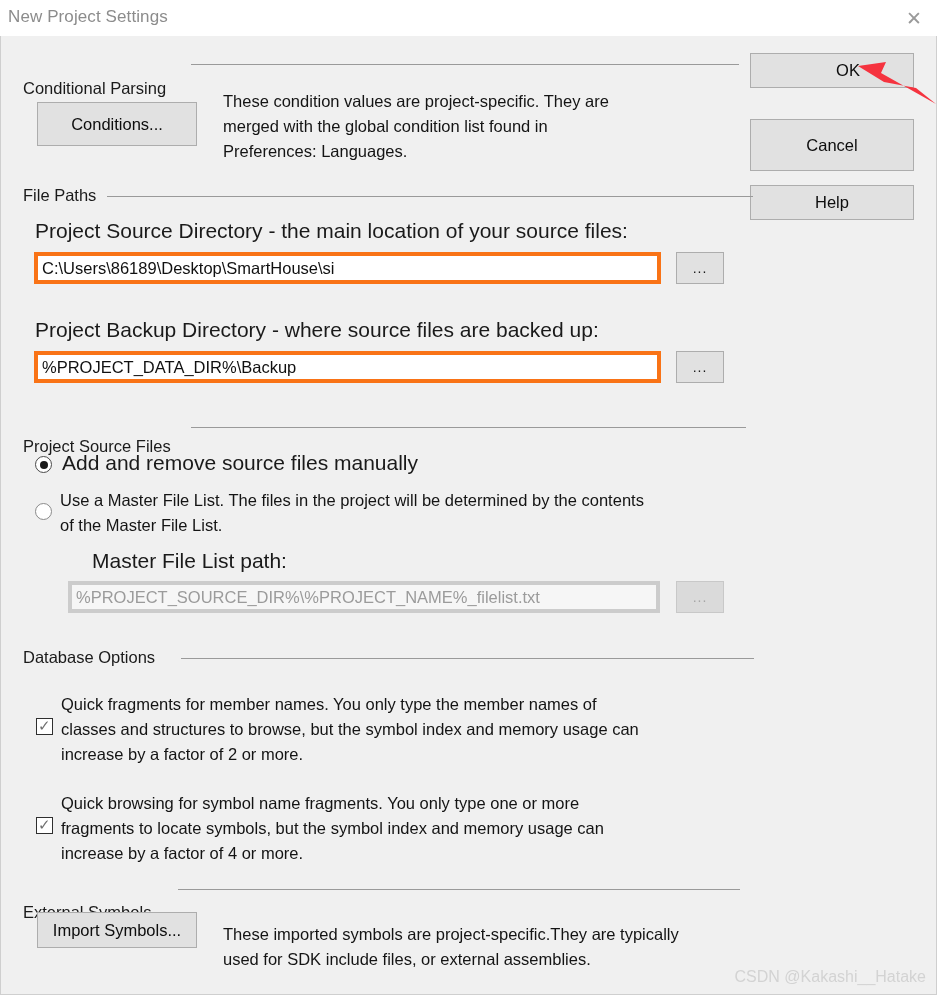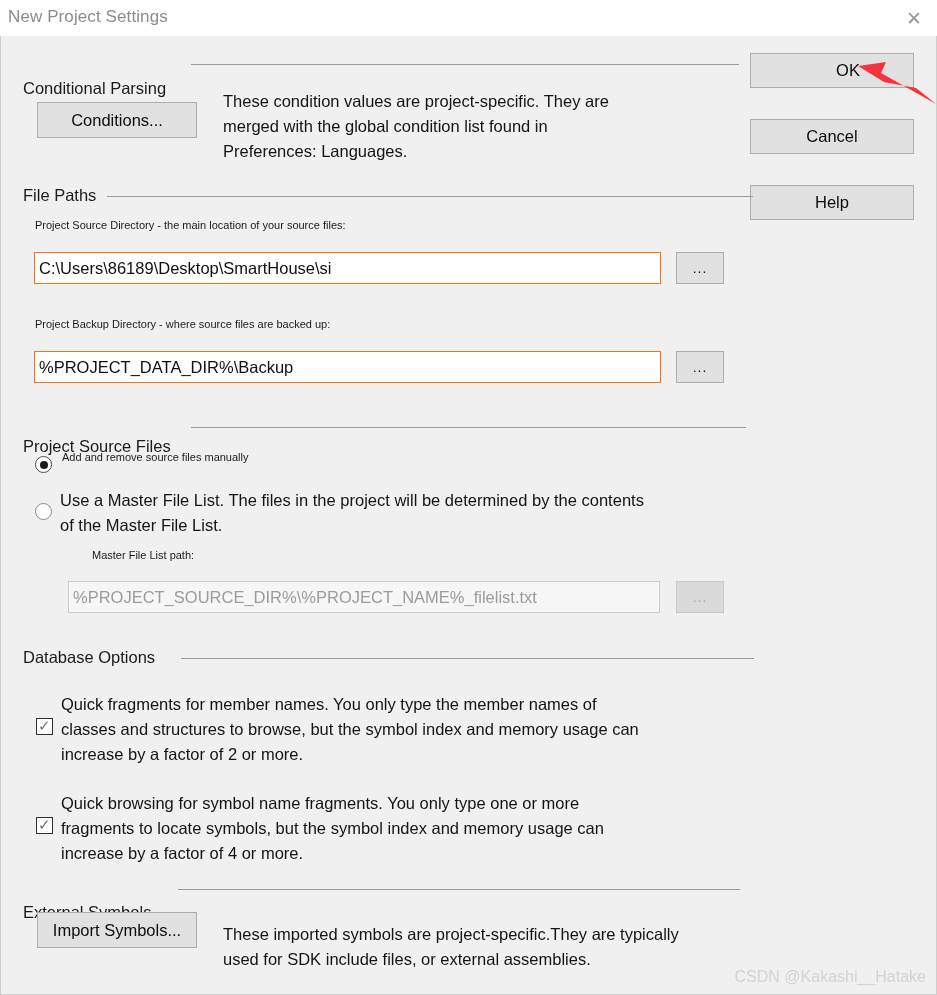--- a/index.html
+++ b/index.html
@@ -78,21 +78,21 @@
   }
   .group-line {
     position: absolute;
     height: 1px;
     background: #9a9a9a;
   }
 
   
   .label {
     position: absolute;
-    font-size: 11px;
+    font-size: 21px;
     color: #1a1a1a;
     white-space: nowrap;
   }
   .desc {
     position: absolute;
     font-size: 16.5px;
     color: #141414;
     line-height: 25px;
   }
 
@@ -119,21 +119,21 @@
   .btn.ellipsis.disabled {
     color: #a6a6a6;
     background: #dadada;
     border-color: #c8c8c8;
   }
 
   
   .textbox {
     position: absolute;
     background: #ffffff;
-    border: 1px solid #f97316;
+    border: 4px solid #f97316;
     box-sizing: border-box;
     font-family: "Liberation Sans", sans-serif;
     font-size: 16.5px;
     color: #101010;
     padding: 0 4px;
     line-height: 30px;
     outline: none;
   }
   .textbox.disabled {
     background: #f6f6f6;
@@ -213,27 +213,27 @@
   <div class="titlebar">
     <div class="titlebar-text">New Project Settings</div>
     <div class="close-btn">
       <span class="close-glyph">✕</span>
     </div>
   </div>
 
   <div class="client">
 
     <button class="btn" style="left:749px; top:17px; width:164px; height:35px;padding-left:32px;">OK</button>
-    <button class="btn" style="left:749px; top:83px; width:164px; height:35px;">Cancel</button>
+    <button class="btn" style="left:749px; top:83px; width:164px; height:52px;">Cancel</button>
     <button class="btn" style="left:749px; top:149px; width:164px; height:35px;">Help</button>
 
     <div class="group-label" style="left:22px; top:4px;margin-top:39px;">Conditional Parsing</div>
     <div class="group-line" style="left:190px; top:28px; width:548px;"></div>
 
-    <button class="btn" style="left:36px; top:66px; width:160px; height:36px;">Conditions...</button>
+    <button class="btn" style="left:36px; top:66px; width:160px; height:44px;">Conditions...</button>
 
     <div class="desc" style="left:222px; top:53px; width:500px;">
       <span>These condition values are project-specific.  They are</span><br>
       <span>merged with the global condition list found in</span><br>
       <span>Preferences: Languages.</span>
     </div>
 
     <div class="group-label" style="left:22px; top:150px;">File Paths</div>
     <div class="group-line" style="left:106px; top:160px; width:646px;"></div>
 

